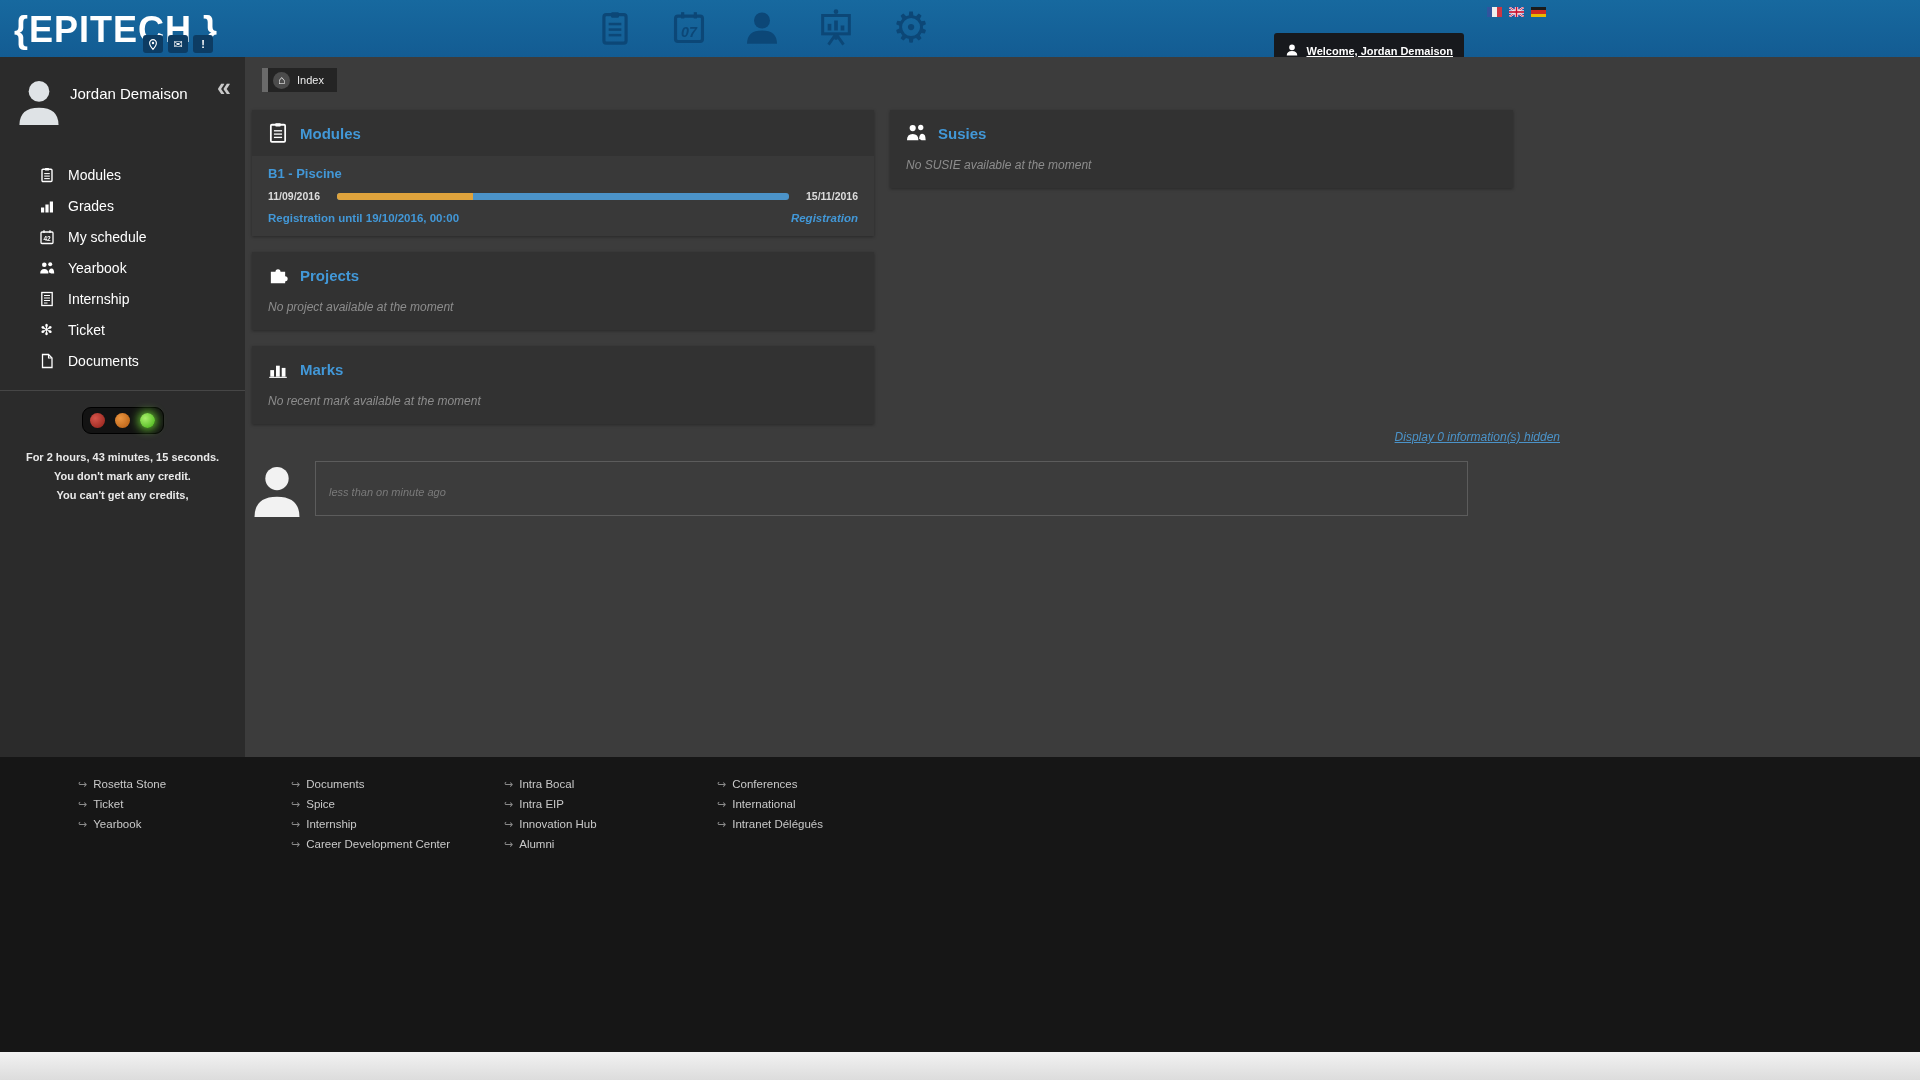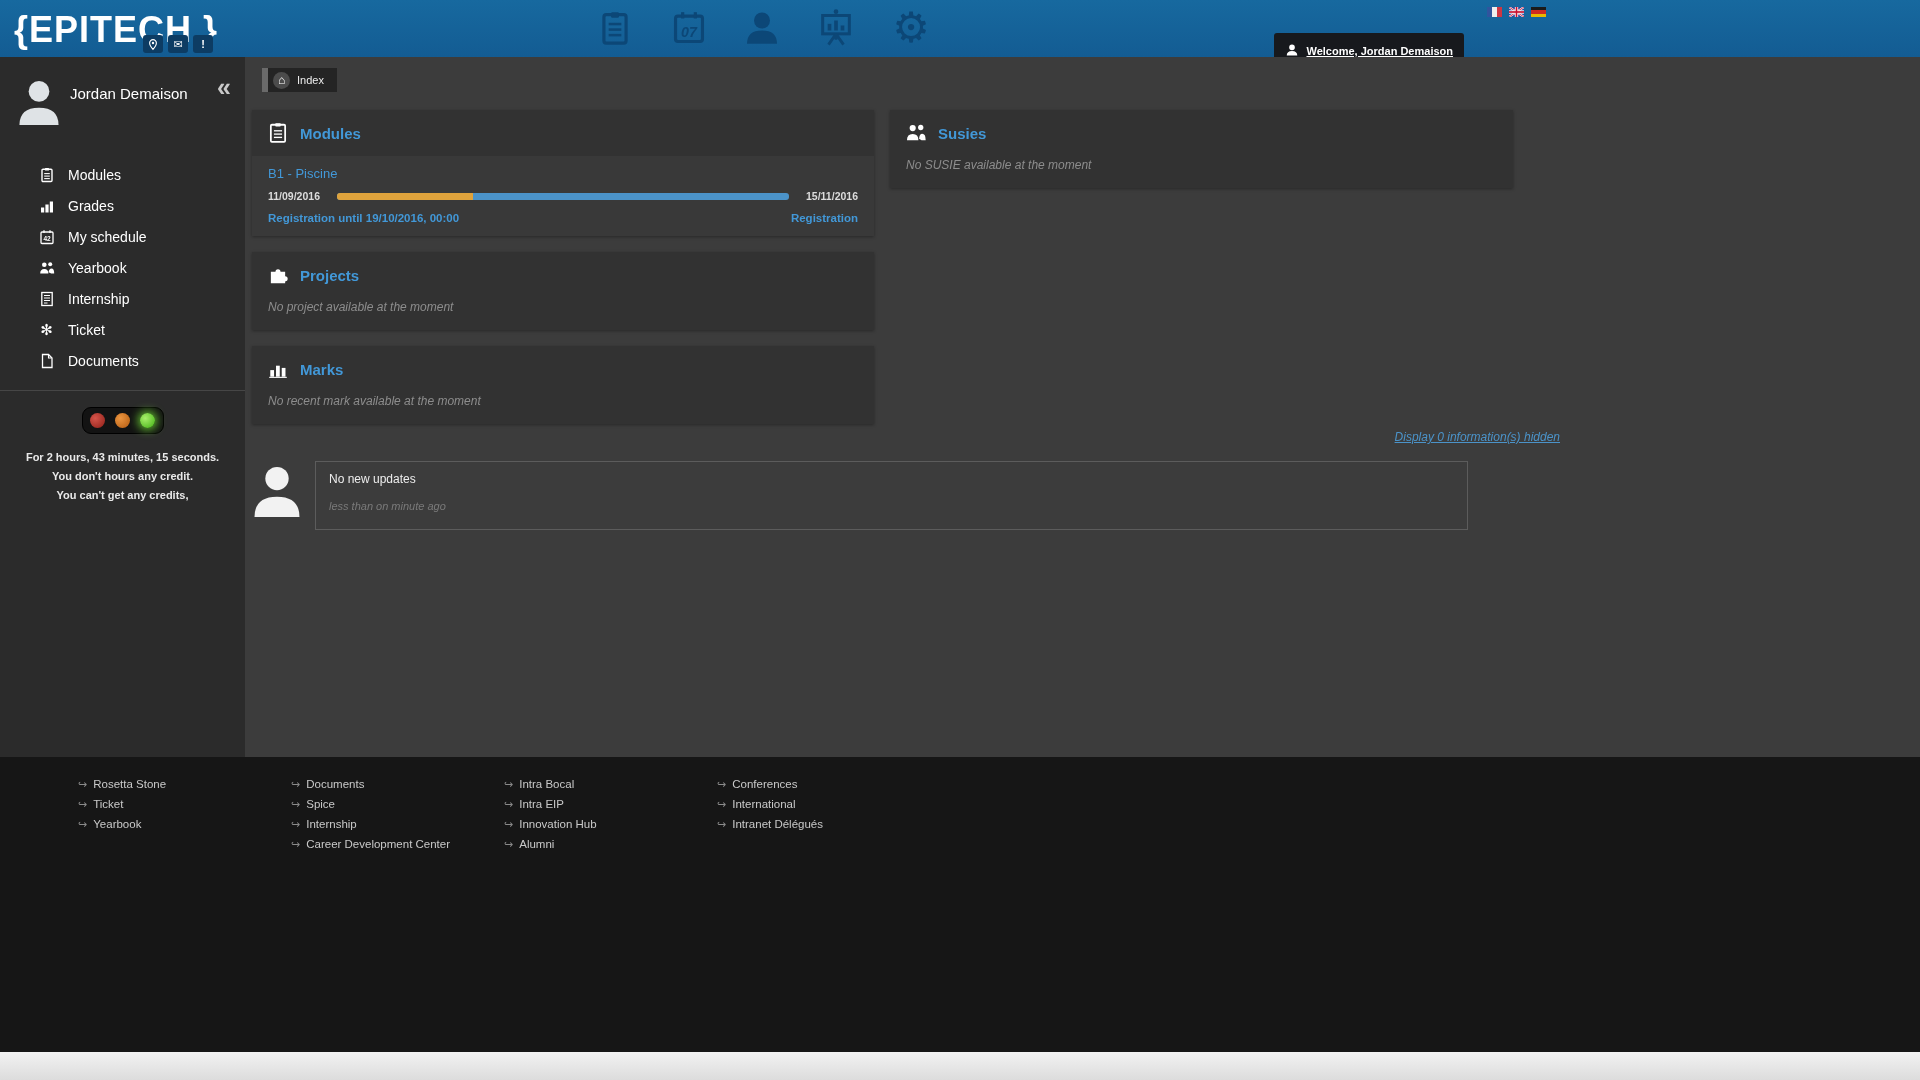--- a/index.html
+++ b/index.html
@@ -50,28 +50,28 @@
   .cards-wrap{display:flex;gap:16px;margin-top:18px;width:1261px}
   .col-left{width:622px;display:flex;flex-direction:column;gap:16px}
   .col-right{width:623px;display:flex;flex-direction:column;gap:16px}
   .card{background:#323232;box-shadow:0 1px 3px rgba(0,0,0,.35)}
   .card-header{display:flex;align-items:center;gap:11px;padding:12px 15px}
   .cicon{width:22px;height:22px;color:#fff;display:flex;align-items:center;justify-content:center}
   .card-title{color:#4298d8;font-size:15px;font-weight:700;cursor:pointer}
   .empty-text{font-style:italic;color:#8d8d8d;font-size:12px;padding:2px 16px 16px}
 
   .module-entry{background:#393939;padding:10px 16px 12px}
-  .module-name{color:#4298d8;font-weight:400;font-size:13px;cursor:pointer}
+  .module-name{color:#4298d8;font-weight:700;font-size:13px;cursor:pointer}
   .progress-row{display:flex;align-items:center;margin:9px 0 10px}
   .pdate{color:#dcdcdc;font-size:10.5px;font-weight:700;white-space:nowrap}
   .pbar{flex:1;height:7px;background:#4b93c9;border-radius:3px;margin:0 17px;overflow:hidden}
   .pfill{height:100%;background:#dfa33c;width:30%}
   .reg-row{display:flex;justify-content:space-between;align-items:center}
   .reg-left{color:#4298d8;font-size:11.5px;font-weight:700}
-  .reg-right{color:#4298d8;font-size:11.5px;font-weight:700;cursor:pointer}
+  .reg-right{color:#4298d8;font-size:11.5px;font-weight:700;font-style:italic;cursor:pointer}
 
   .hidden-link-row{width:1308px;text-align:right;margin-top:3px}
   .hidden-link{color:#4b93c9;font-size:12px;font-style:italic;text-decoration:underline;cursor:pointer}
 
   .updates{display:flex;gap:13px;margin-top:16px;width:1216px;align-items:flex-start}
   .u-avatar{flex:0 0 50px}
   .updates-box{flex:1;border:1px solid #5c5c5c;padding:10px 13px 17px}
   .u-title{color:#ededed;font-size:12px}
   .u-time{color:#7a7a7a;font-size:11px;font-style:italic;margin-top:14px}
 
@@ -254,21 +254,21 @@
     <div class="divider"></div>
 
     <div class="traffic">
       <div class="bulb bulb-red"></div>
       <div class="bulb bulb-amber"></div>
       <div class="bulb bulb-green"></div>
     </div>
 
     <div class="status-text">
       <div>For 2 hours, 43 minutes, 15 seconds.</div>
-      <div>You don't hours any credit.</div>
+      <div>You don't mark any credit.</div>
       <div>You can't get any credits,</div>
     </div>
   </aside>
 
   <main class="content">
     <div class="breadcrumb">
       <span class="bc-home">
           <span>⌂</span>
         </span>
       <span class="bc-label">Index</span>
@@ -357,21 +357,20 @@
     <div class="hidden-link-row">
       <span class="hidden-link">Display 0 information(s) hidden</span>
     </div>
 
     <div class="updates">
       <svg class="u-avatar" viewBox="0 0 24 27" width="50" height="58">
           <circle cx="12" cy="8" r="5.6" fill="#f2f2f2"></circle>
           <path d="M1.2 26.5q0-9.8 10.8-9.8t10.8 9.8z" fill="#f2f2f2"></path>
         </svg>
       <div class="updates-box">
-        <div class="u-title">No new updates</div>
         <div class="u-time">less than on minute ago</div>
       </div>
     </div>
   </main>
 </div>
 
 <footer class="footer">
   <div class="fcol">
     <div class="flink">
         <span class="li">↪</span>

